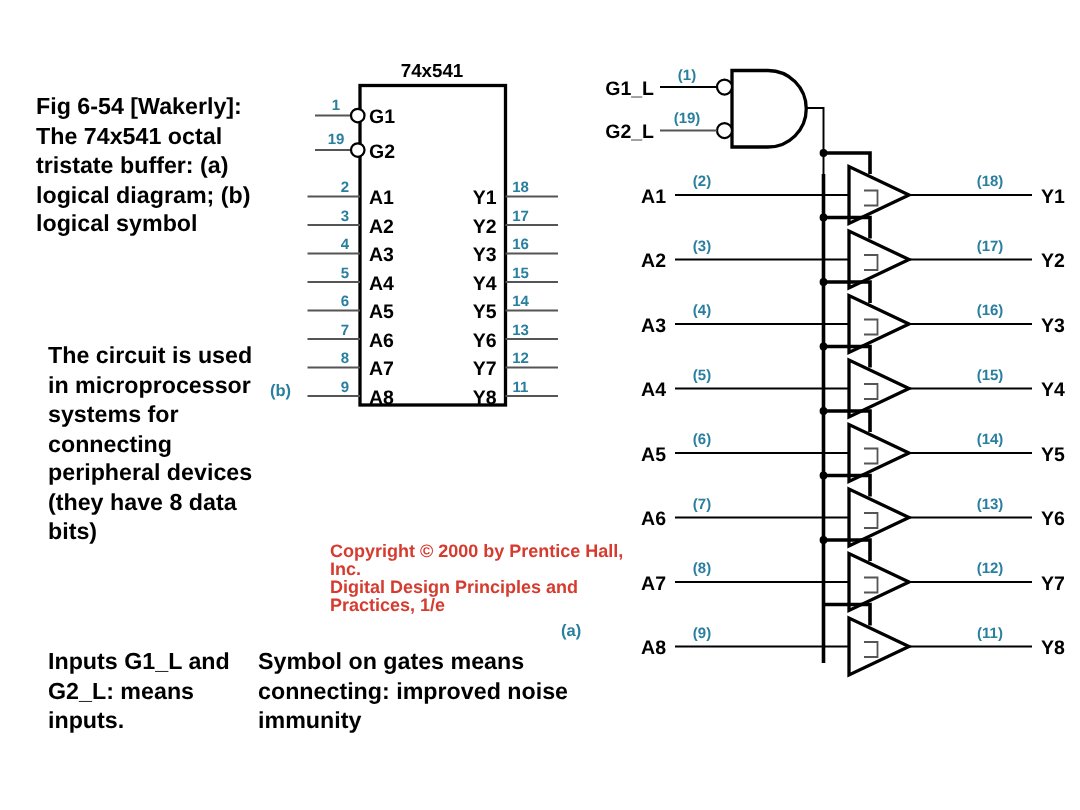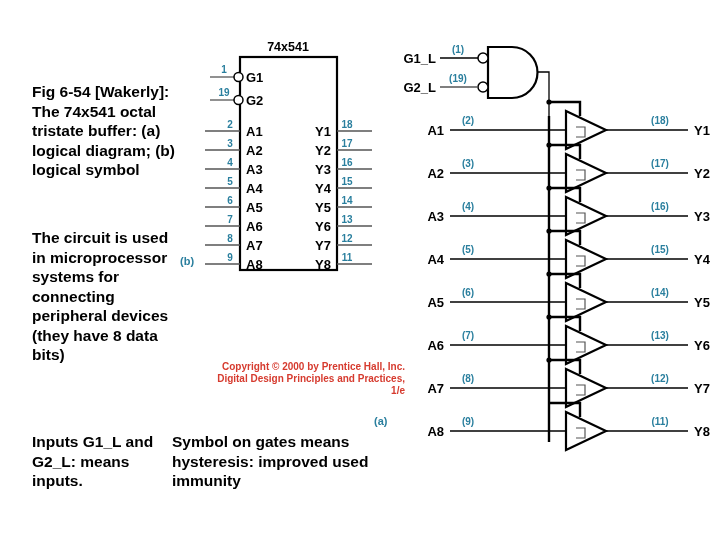--- a/index.html
+++ b/index.html
@@ -4,33 +4,33 @@
 <style>
   html,body{margin:0;padding:0;background:#ffffff;}
   body{width:720px;height:540px;position:relative;overflow:hidden;
        font-family:"Liberation Sans", sans-serif;}
 
   #stage{position:absolute;left:0;top:0;width:720px;height:540px;}
 
   
   .note{position:absolute;color:#000;font-weight:bold;font-size:15.5px;
         line-height:19.5px;letter-spacing:0px;}
-  #note-fig   {left:32px; top:62px;  width:150px;margin-top:20px;}
+  #note-fig   {left:24px; top:62px;  width:150px;}
   #note-use   {left:32px; top:228px; width:152px;}
   #note-enable{left:32px; top:432px; width:140px;}
   #note-hyst  {left:172px;top:432px; width:235px;}
 
   
   .partlabel{position:absolute;color:#2a7f9e;font-size:11px;font-weight:bold;}
   #label-b{left:180px;top:255px;}
   #label-a{left:374px;top:415px;}
 
   
-  #copyright{position:absolute;left:205px;top:361px;width:200px;color:#d63b2f;
-             font-size:10px;line-height:12px;font-weight:bold;text-align:right;}
+  #copyright{position:absolute;left:220px;top:361px;width:200px;color:#d63b2f;
+             font-size:12px;line-height:12px;font-weight:bold;text-align:left;}
 
   
   svg{position:absolute;left:0;top:0;}
   .wire{stroke:#000;stroke-width:1.3;fill:none;}
   .wire-grey{stroke:#555;stroke-width:1.3;fill:none;}
   .body{stroke:#000;stroke-width:2.2;fill:none;}
   .bus{stroke:#000;stroke-width:2.4;fill:none;}
   .dot{fill:#000;}
   .bubble{stroke:#000;stroke-width:1.5;fill:#fff;}
   .hyst{stroke:#555;stroke-width:1.2;fill:none;}
@@ -42,21 +42,21 @@
   .siglbl {font-size:13px;font-weight:bold;fill:#000;}
 </style>
 </head>
 <body>
 
 <div id="stage">
 
   <div class="note" id="note-fig">Fig 6-54 [Wakerly]: The 74x541 octal tristate buffer: (a) logical diagram; (b) logical symbol</div>
   <div class="note" id="note-use">The circuit is used in microprocessor systems for connecting peripheral devices (they have 8 data bits)</div>
   <div class="note" id="note-enable">Inputs G1_L and G2_L: means inputs.</div>
-  <div class="note" id="note-hyst">Symbol on gates means hysteresis: improved used immunity</div>
+  <div class="note" id="note-hyst">Symbol on gates means connecting: improved noise immunity</div>
 
   <div class="partlabel" id="label-b">(b)</div>
   <div class="partlabel" id="label-a">(a)</div>
 
   <div id="copyright">
     <div>Copyright © 2000 by Prentice Hall, Inc.</div>
     <div>Digital Design Principles and Practices, 1/e</div>
   </div>
 
   <svg width="720" height="540" viewBox="0 0 720 540">

